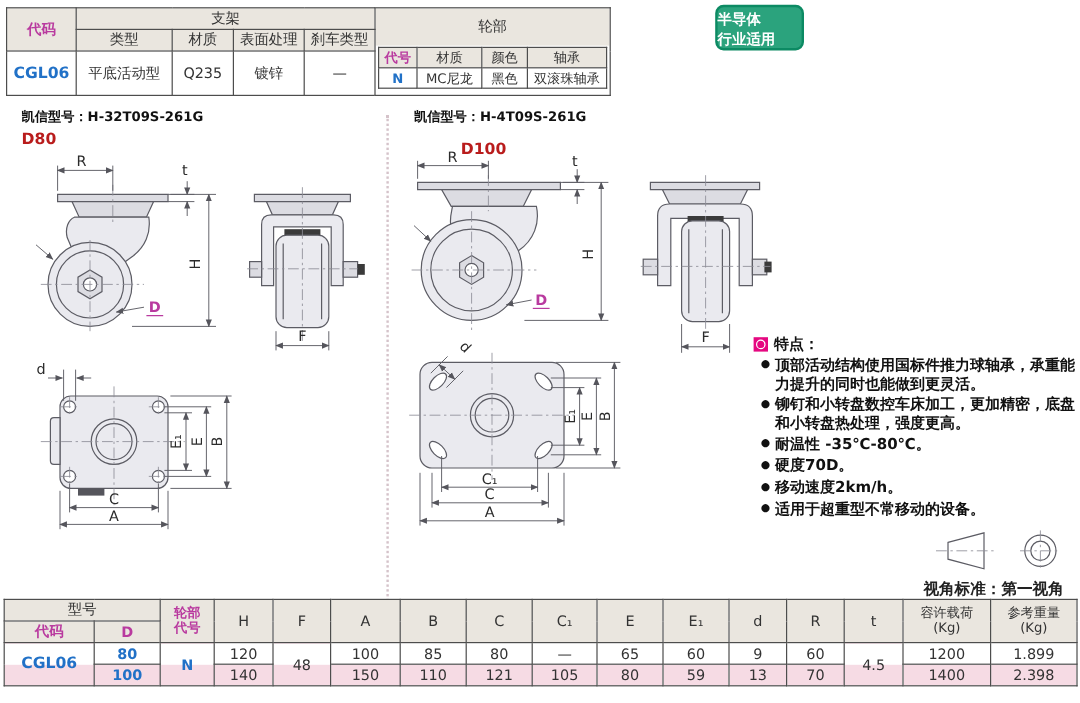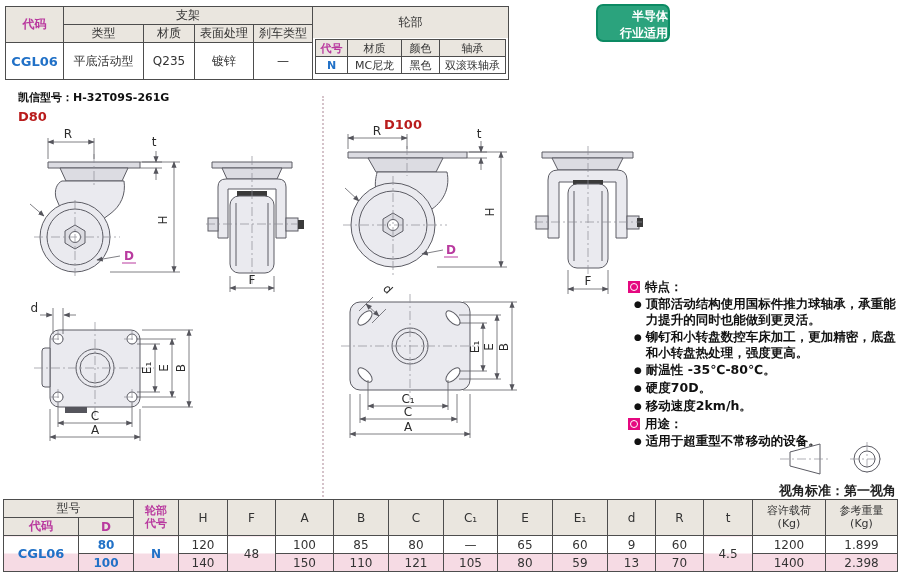--- a/index.html
+++ b/index.html
@@ -17,21 +17,21 @@
   .top-tbl{position:absolute;left:5px;top:6px;width:503px;}
   .top-tbl tr.h1 td{height:16px;}
   .top-tbl tr.h2 td{height:16px;}
   .top-tbl tr.d1 td{height:36px;font-size:12px;}
   .lunbu-cell{vertical-align:top !important;padding:0;}
   .lunbu-label{height:31px;line-height:31px;text-align:center;background:#eae6df;}
   .nested{width:190px;margin:1px auto 0 auto;font-size:11px;}
   .nested td{height:15px;border:1px solid #4d4d4d;background:#fff;}
   .nested tr.nh td{background:#eae6df;}
 
-  .badge{position:absolute;left:596px;top:4px;width:74px;height:38px;background:#2ba37d;border:2px solid #0c8a63;border-radius:7px;color:#fff;font-size:12px;font-weight:bold;text-align:right;line-height:1.45;padding-top:2px;box-sizing:border-box;}
+  .badge{position:absolute;left:596px;top:4px;width:74px;height:38px;background:#2ba37d;border:2px solid #0c8a63;border-radius:7px;color:#fff;font-size:12px;font-weight:bold;text-align:left;line-height:1.45;padding-top:2px;box-sizing:border-box;}
 
   .model{position:absolute;font-size:11px;font-weight:bold;color:#111;}
   .model-left{left:18px;top:90px;}
   .model-right{left:345px;top:90px;}
   .sizelbl{position:absolute;font-size:13px;font-weight:600;color:#b91c1c;}
   .size-left{left:18px;top:109px;}
   .size-right{left:345px;top:117px;margin-left:39px;}
 
   .divider{position:absolute;left:322px;top:96px;height:408px;width:0;border-left:2px dotted #d5c3ca;}
 
@@ -49,21 +49,21 @@
 
   .notes{position:absolute;left:628px;top:278px;width:268px;font-size:12.5px;line-height:1.28;color:#111;font-weight:600;}
   .note-title{display:flex;align-items:center;gap:5px;margin:1px 0;}
   .sq-marker{display:inline-block;width:12px;height:12px;background:#e50880;position:relative;flex:0 0 auto;}
   .sq-marker::after{content:"";position:absolute;left:2px;top:2px;width:6px;height:6px;border:1.5px solid #fff;border-radius:50%;}
   .note-item{display:flex;gap:4px;margin:1px 0 1px 6px;}
   .note-item .bl{flex:0 0 auto;font-size:9px;line-height:1.9;}
   .note-item .tx{flex:1;}
 
   .proj{position:absolute;left:772px;top:440px;}
-  .proj-caption{position:absolute;left:760px;top:482px;width:136px;text-align:right;font-size:13px;color:#222;font-weight:600;}
+  .proj-caption{position:absolute;left:760px;top:482px;width:136px;text-align:center;font-size:13px;color:#222;font-weight:600;}
 
   .bot-tbl{position:absolute;left:3px;top:499px;width:894px;font-size:12px;}
   .bot-tbl tr.h1 td,.bot-tbl tr.h2 td{height:15px;background:#eae6df;}
   .bot-tbl tr.r1 td,.bot-tbl tr.r2 td{height:17px;}
   .bot-tbl tr.r2 td{background:#f6dbe4;}
   .bot-tbl td.g{background:linear-gradient(to bottom,#ffffff 50%,#f6dbe4 50%) !important;}
   .two-line{font-size:11px;line-height:1.15;white-space:normal !important;}
 </style>
 </head>
 <body>
@@ -124,20 +124,21 @@
     </tr>
   </tbody>
     </table>
 
   <div class="badge">
     <div>半导体</div>
     <div>行业适用</div>
   </div>
 
   <div class="model model-left">凯信型号：H-32T09S-261G</div>
+  <div class="model model-right">凯信型号：H-4T09S-261G</div>
   <div class="sizelbl size-left">D80</div>
   <div class="sizelbl size-right">D100</div>
 
   <div class="divider"></div>
 
   <svg class="draw draw-left" width="315" height="330" viewBox="0 0 315 330">
     <defs>
       <marker id="aL" viewBox="0 0 10 10" refX="9" refY="5" markerWidth="8" markerHeight="8" orient="auto-start-reverse">
         <path d="M0,1L10,5L0,9z" fill="#55555c"></path>
       </marker>
@@ -304,24 +305,20 @@
       <span class="bl">●</span>
       <span class="tx">耐温性 -35℃-80℃。</span>
     </div>
     <div class="note-item">
       <span class="bl">●</span>
       <span class="tx">硬度70D。</span>
     </div>
     <div class="note-item">
       <span class="bl">●</span>
       <span class="tx">移动速度2km/h。</span>
-    </div>
-    <div class="note-title">
-      <span class="sq-marker"></span>
-      <span>用途：</span>
     </div>
     <div class="note-item">
       <span class="bl">●</span>
       <span class="tx">适用于超重型不常移动的设备。</span>
     </div>
   </div>
 
   <svg class="proj" width="122" height="42" viewBox="0 0 122 42">
     <path class="whitefill" d="M18,12L48,4V34L18,26Z"></path>
     <path class="cl" d="M8,19H58"></path>

